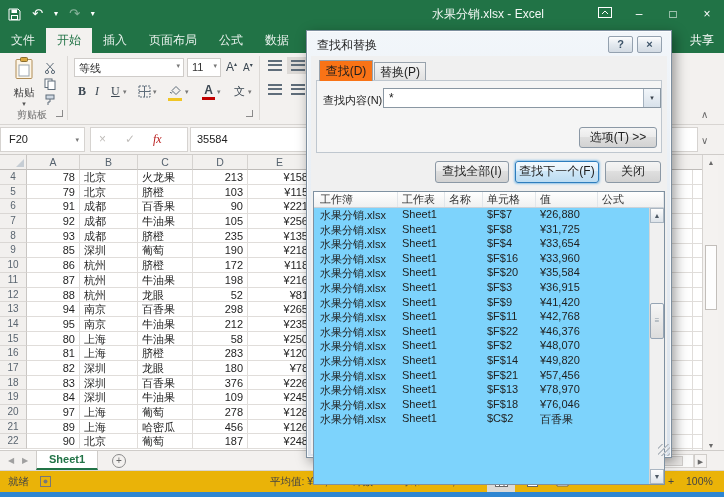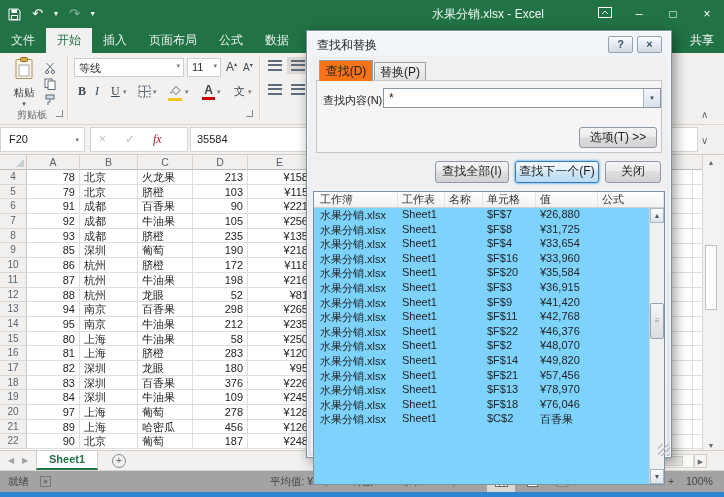--- a/index.html
+++ b/index.html
@@ -75,21 +75,21 @@
   .tabstrip{position:absolute;left:0;top:450px;width:724px;height:20px;background:#f3f1ef;border-top:1px solid #cfccc9}
   .navarr{position:absolute;top:5px;font-size:8px;color:#a0a0a0}
   .sheettab{position:absolute;left:36px;top:0;width:62px;height:19px;background:#fff;border-left:1px solid #cfccc9;border-right:1px solid #cfccc9;border-bottom:2px solid #217346;text-align:center;font-size:11px;font-weight:bold;color:#217346;line-height:17px}
   .addsheet{position:absolute;left:112px;top:3px;width:14px;height:14px;border:1px solid #8a8a8a;border-radius:50%;text-align:center;line-height:12px;font-size:10px;color:#666}
   .hscroll{position:absolute;left:443px;top:3px;height:14px}
   .hbtn{position:absolute;top:0;width:13px;height:14px;background:#f6f4f2;border:1px solid #d0cdc9;text-align:center;font-size:7px;color:#6a6a6a;line-height:13px}
   .htrack{position:absolute;left:13px;top:0;width:238px;height:14px;background:#fafaf9;border:1px solid #d8d5d2}
   .hthumb{position:absolute;left:8px;top:1px;width:218px;height:10px;background:#e8e6e4;border:1px solid #cfccc9}
 
   
-  .statusbar{position:absolute;left:0;top:470px;width:724px;height:22px;background:#a3a3a3;border-top:1px solid #d8d5d2;font-size:10.5px;color:#444}
+  .statusbar{position:absolute;left:0;top:470px;width:724px;height:22px;background:#eab308;border-top:1px solid #d8d5d2;font-size:10.5px;color:#444}
   .statusbar .it{position:absolute;top:4px}
   .viewbtn{position:absolute;top:1px;width:28px;height:20px;text-align:center;padding-top:4px}
   .viewbtn.sel{background:#dcdad7}
   .bluestrip{position:absolute;left:0;top:492px;width:724px;height:5px;background:#2e86d2}
 
   
   .dialog{position:absolute;left:306px;top:30px;width:366px;height:428px;background:linear-gradient(180deg,#f2f6fa,#d9e2ec);border:1px solid #7e8f9f;box-shadow:3px 4px 12px rgba(0,0,0,.4),inset 0 0 0 1px rgba(255,255,255,.75);z-index:50}
   .dlg-title{position:absolute;left:10px;top:6px;font-size:12px;color:#1e1e1e}
   .dlg-sysbtn{position:absolute;top:5px;width:25px;height:17px;background:linear-gradient(#fdfdfd,#e3e9ef 50%,#d3dbe3);border:1px solid #94a1af;border-radius:2px;text-align:center;line-height:15px;font-size:11px;color:#3c5368;font-weight:bold}
   .dlg-body{position:absolute;left:4px;top:25px;width:356px;height:398px;background:#f0f0f0}
@@ -362,21 +362,21 @@
         <div class="scell cc">脐橙</div>
         <div class="scell cd">283</div>
         <div class="scell ce">¥120</div>
       </div>
       <div class="srow">
         <div class="scell rh">17</div>
         <div class="scell ca">82</div>
         <div class="scell cb">深圳</div>
         <div class="scell cc">龙眼</div>
         <div class="scell cd">180</div>
-        <div class="scell ce">¥95</div>
+        <div class="scell ce">¥78</div>
       </div>
       <div class="srow">
         <div class="scell rh">18</div>
         <div class="scell ca">83</div>
         <div class="scell cb">深圳</div>
         <div class="scell cc">百香果</div>
         <div class="scell cd">376</div>
         <div class="scell ce">¥226</div>
       </div>
       <div class="srow">

